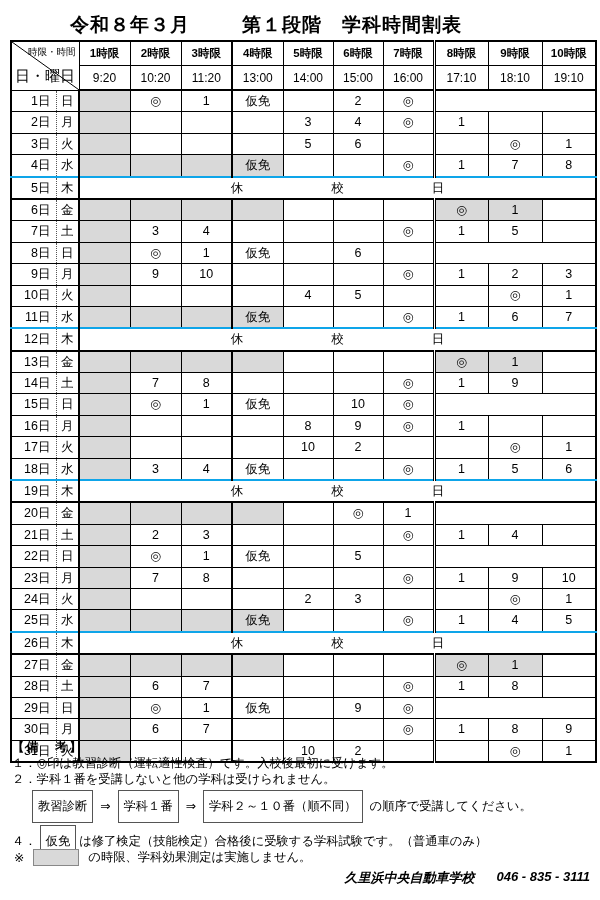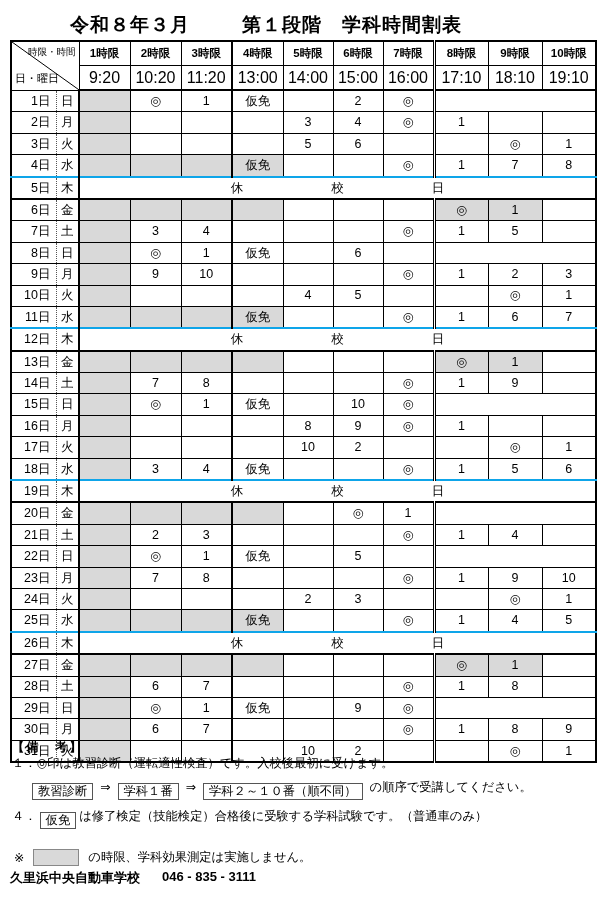--- a/index.html
+++ b/index.html
@@ -15,45 +15,45 @@
   table.sched{
     position:absolute;top:40px;left:10px;width:585px;
     border-collapse:collapse;table-layout:fixed;
     border:2px solid #000;
   }
   .sched th,.sched td{
     border:1px solid #000;padding:0;text-align:center;vertical-align:middle;
     overflow:hidden;white-space:nowrap;
   }
   .sched thead th{height:23px;font-size:11.5px;font-weight:600;}
-  .sched thead tr.time-row th{border-bottom:2px solid #000;font-size:16px;font-weight:500;}
+  .sched thead tr.time-row th{border-bottom:2px solid #000;font-size:12px;font-weight:500;}
   .sched tbody td{height:20.4px;font-size:12.5px;line-height:1;}
   td.day-cell{font-size:12px;text-align:right;padding-right:5px;border-right:1px dotted #555;}
   td.wd-cell{border-left:1px dotted #555;border-right:2px solid #000;font-size:12px;}
   .sep4{border-left:2px solid #000 !important;margin-top:36px;}
   .sep8{border-left:3px double #000 !important;}
   .shaded{background:#d9d9d9;}
   td.kari{font-size:10.5px;}
   tr.holiday-row td{border-top:2px solid #0ea5e9;border-bottom:2px solid #000;}
   td.holiday{font-size:12.5px;}
   .holiday-inner{display:flex;justify-content:center;gap:88px;}
   th.corner{position:relative;padding:4px;}
   th.corner svg{position:absolute;left:0;top:0;width:100%;height:100%;}
   th.corner .c-top{position:absolute;top:4px;right:3px;font-size:9.5px;font-weight:500;}
-  th.corner .c-bot{position:absolute;bottom:4px;left:3px;font-size:11px;font-weight:500;}
+  th.corner .c-bot{position:absolute;bottom:4px;left:3px;font-size:15px;font-weight:500;}
   .notes{position:absolute;left:12px;top:739px;width:576px;font-size:12.3px;line-height:16.2px;}
   .notes .heading{font-weight:bold;letter-spacing:2px;}
   .flow-line{display:flex;align-items:center;gap:7px;margin:2px 0 2px 20px;white-space:nowrap;}
-  .boxed{display:inline-block;border:1px solid #555;padding:0 5px;line-height:15px;font-size:12.3px;margin-top:10px;}
+  .boxed{display:inline-block;border:1px solid #555;padding:8px 5px;line-height:15px;font-size:12.3px;}
   .item4-line{display:flex;align-items:center;gap:3px;white-space:nowrap;margin-top:1px;}
   .legend{position:absolute;left:14px;top:849px;display:flex;align-items:center;gap:9px;font-size:12.3px;}
   .swatch{width:44px;height:15px;background:#d9d9d9;border:1px solid #888;}
   .school-line{
     position:absolute;top:869px;left:10px;width:580px;text-align:right;
-    font-size:13px;font-weight:600;display:flex;gap:22px;white-space:nowrap;
+    font-size:13px;font-weight:600;display:flex;justify-content:flex-end;gap:22px;white-space:nowrap;font-style:italic;
   }
 </style>
 </head>
 <body>
 
 <div class="title">
   <span>令和８年３月</span>
   <span>第１段階　学科時間割表</span>
 </div>
 
@@ -515,20 +515,21 @@
         <td class="sep8"></td>
         <td>◎</td>
         <td>1</td>
       </tr>
     </tbody>
 </table>
 
 <div class="notes">
   <div class="heading">【備　考】</div>
   <div>１．◎印は教習診断（運転適性検査）です。入校後最初に受けます。</div>
+  <div>２．学科１番を受講しないと他の学科は受けられません。</div>
   <div class="flow-line">
     <span class="boxed">教習診断</span>
     <span>⇒</span>
     <span class="boxed">学科１番</span>
     <span>⇒</span>
     <span class="boxed">学科２～１０番（順不同）</span>
     <span>の順序で受講してください。</span>
   </div>
   <div class="item4-line">
     <span>４．</span>

